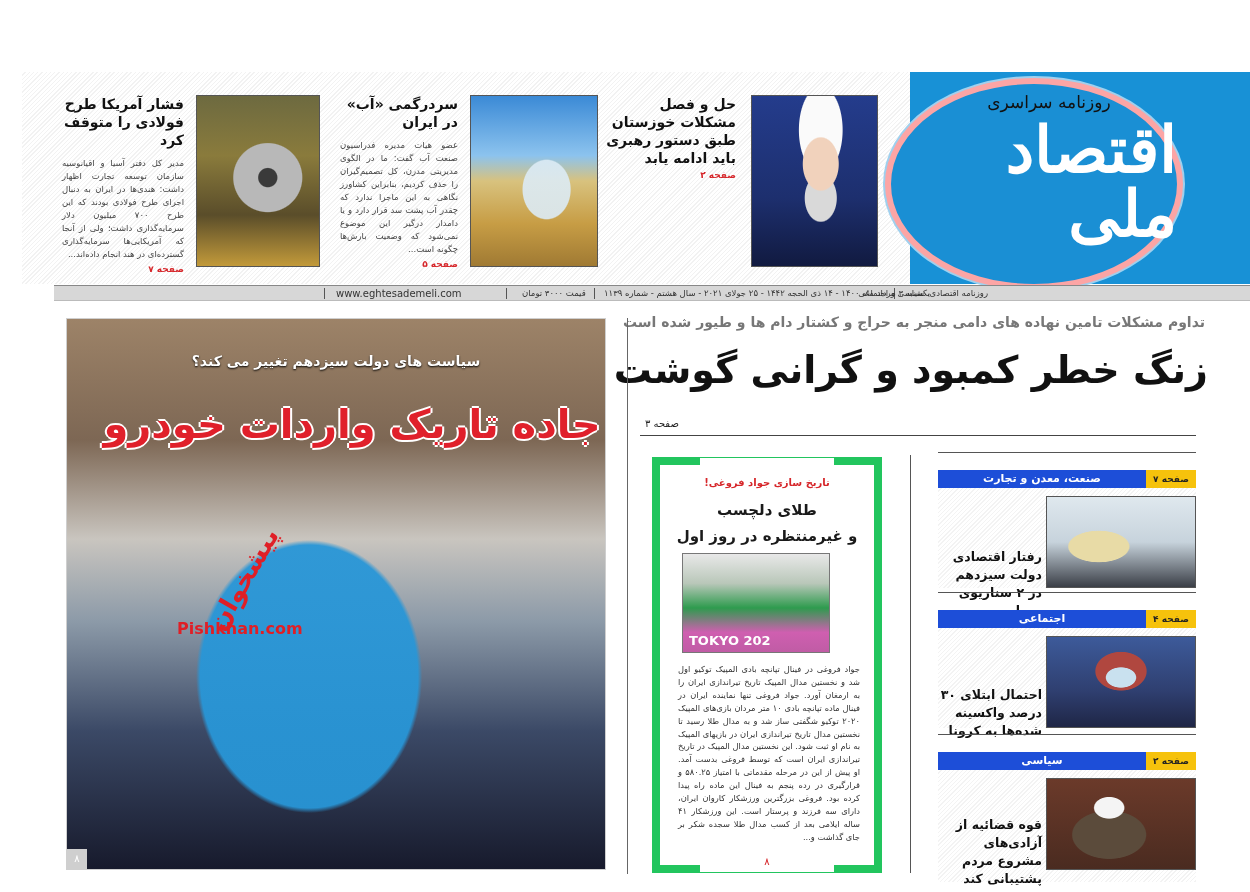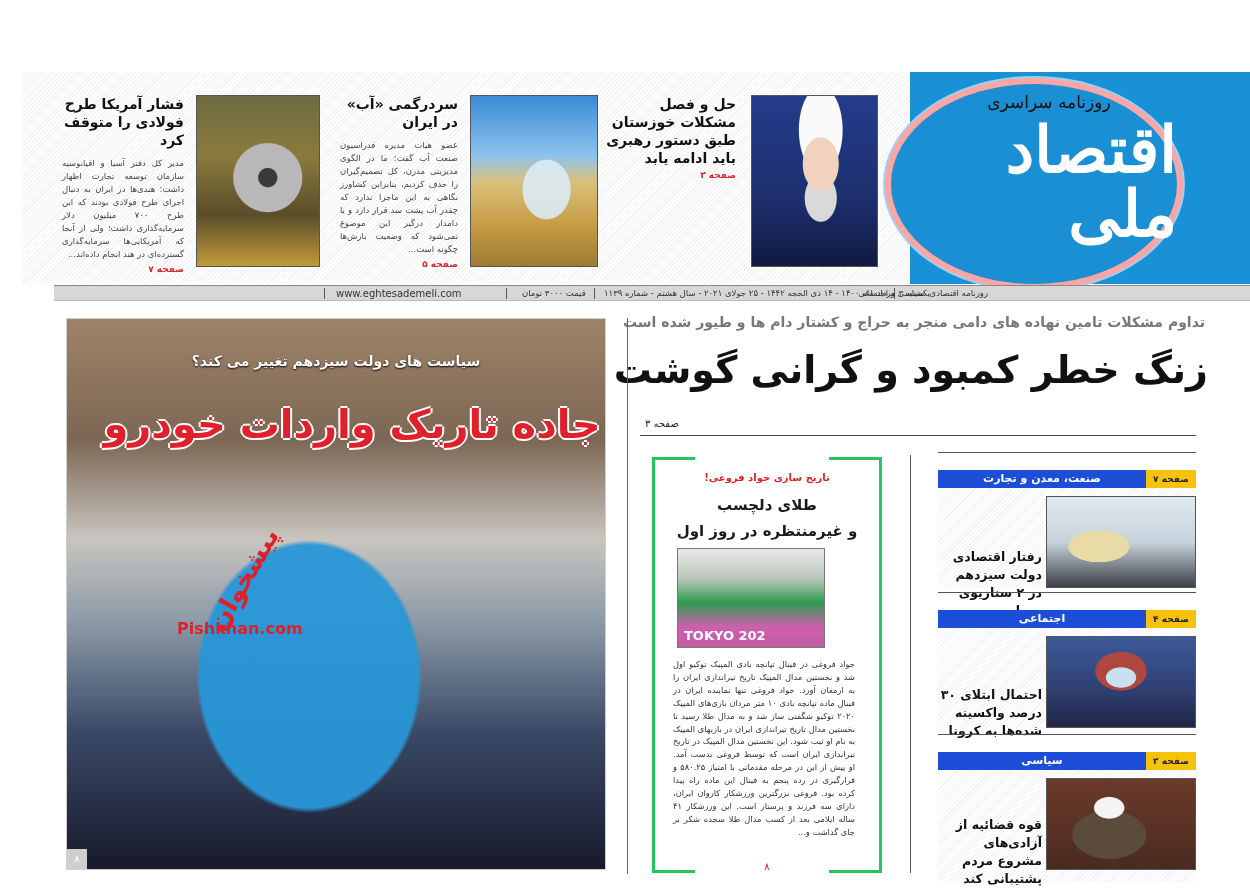--- a/index.html
+++ b/index.html
@@ -62,21 +62,21 @@
       radial-gradient(ellipse at 45% 65%, rgba(40,150,215,0.95) 0 26%, transparent 27%),
       linear-gradient(180deg, #9d8368 0%, #7d6754 22%, #c9c5bf 40%, #8c9aa8 55%, #3b4966 75%, #171a2c 100%);
   }
   .cover-sub { position: absolute; top: 34px; left: 0; width: 100%; text-align: center; color: #fff; font-size: 14px; font-weight: bold; text-shadow: 0 1px 2px #000; }
   .cover-title { position: absolute; top: 82px; left: 0; width: 100%; text-align: center; color: #e0202b; font-size: 40px; font-weight: bold; text-shadow: -2px 0 #fff, 2px 0 #fff, 0 2px #fff, 0 -2px #fff; padding-left: 32px; }
   .watermark { position: absolute; left: 110px; top: 300px; color: #e01f26; font-size: 16px; font-weight: bold; direction: ltr; }
   .watermark-fa { position: absolute; left: 120px; top: 245px; color: #e01f26; font-size: 26px; font-weight: bold; transform: rotate(-60deg); }
   .cover-num { position: absolute; left: 0; bottom: 0; width: 20px; height: 20px; background: #cfcfcf; color: #fff; font-size: 10px; text-align: center; line-height: 20px; }
 
   
-  .yellow-box { position: absolute; left: 652px; top: 457px; width: 230px; height: 416px; border: 3px solid #22c55e; background: #fff; }
+  .yellow-box { position: absolute; left: 652px; top: 457px; width: 230px; height: 416px; border: 8px solid #22c55e; background: #fff; }
   .yb-gap-top { position: absolute; left: 40px; top: -7px; width: 134px; height: 7px; background: #fff; }
   .yb-gap-bot { position: absolute; left: 40px; bottom: -7px; width: 134px; height: 7px; background: #fff; }
   .yb-kicker { position: absolute; top: 12px; width: 100%; text-align: center; color: #d6262a; font-size: 10px; font-weight: bold; }
   .yb-title { position: absolute; top: 32px; width: 100%; text-align: center; font-size: 15px; font-weight: bold; line-height: 26px; }
   .yb-photo { position: absolute; left: 22px; top: 88px; width: 148px; height: 100px; border: 1px solid #777;
     background: linear-gradient(180deg, #e8e8e8 0%, #b9c7b9 30%, #2e9b4e 55%, #cf5fb0 80%, #c05ca5 100%); overflow: hidden; }
   .yb-photo-text { position: absolute; bottom: 4px; left: 6px; color: #fff; font-size: 13px; font-weight: bold; direction: ltr; }
   .yb-body { position: absolute; left: 18px; top: 198px; width: 182px; font-size: 8.3px; line-height: 12.9px; color: #333; text-align: justify; }
   .yb-num { position: absolute; bottom: -2px; width: 100%; text-align: center; color: #d6262a; font-size: 10px; }
 

